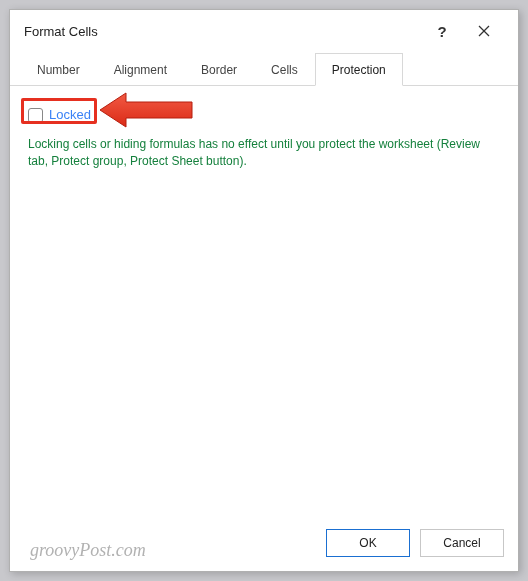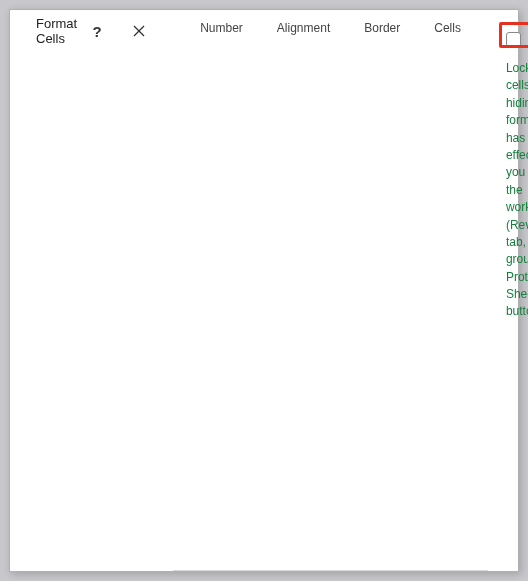--- a/index.html
+++ b/index.html
@@ -12,23 +12,22 @@
       position: relative;
       padding: 9px;
     }
     .dialog {
       width: 510px;
       height: 563px;
       background: #fff;
       border: 1px solid #b0b0b0;
       box-shadow: 2px 2px 8px rgba(0,0,0,0.2);
       display: flex;
-      flex-direction: row;
+      flex-direction: column;
       position: relative;
-      padding-left: 12px;
     }
     .titlebar {
       height: 42px;
       display: flex;
       align-items: center;
       padding: 0 14px;
     }
     .titlebar-title {
       font-size: 13px;
       color: #222;
@@ -157,20 +156,21 @@
         <line x1="11" y1="1" x2="1" y2="11" stroke="#333" stroke-width="1.2"></line>
       </svg>
     </div>
   </div>
 
   <div class="tabbar">
     <div class="tab">Number</div>
     <div class="tab">Alignment</div>
     <div class="tab">Border</div>
     <div class="tab">Cells</div>
+    <div class="tab active">Protection</div>
   </div>
 
   <div class="panel">
     <div class="checkbox-row">
       <div class="checkbox"></div>
       <span class="checkbox-label locked-label">Locked</span>
     </div>
     <div class="body-text">Locking cells or hiding formulas has no effect until you protect the worksheet (Review tab, Protect group, Protect Sheet button).</div>
 
     <div class="highlight-box" style="left:11px; top:12px; width:76px; height:26px;"></div>
@@ -181,13 +181,18 @@
           <linearGradient id="arrowgrad" x1="0%" y1="0%" x2="0%" y2="100%">
             <stop offset="0%" stop-color="#f25a44"></stop>
             <stop offset="100%" stop-color="#da2a16"></stop>
           </linearGradient>
         </defs>
         <polygon points="0,20 26,3 26,12 92,12 92,28 26,28 26,37" fill="url(#arrowgrad)" stroke="#b51f0f" stroke-width="1"></polygon>
       </svg>
     </div>
   </div>
 
+  <div class="footer">
+    <span class="watermark">groovyPost.com</span>
+    <div class="btn primary">OK</div>
+    <div class="btn">Cancel</div>
+  </div>
 </div>
 
 </body></html>

